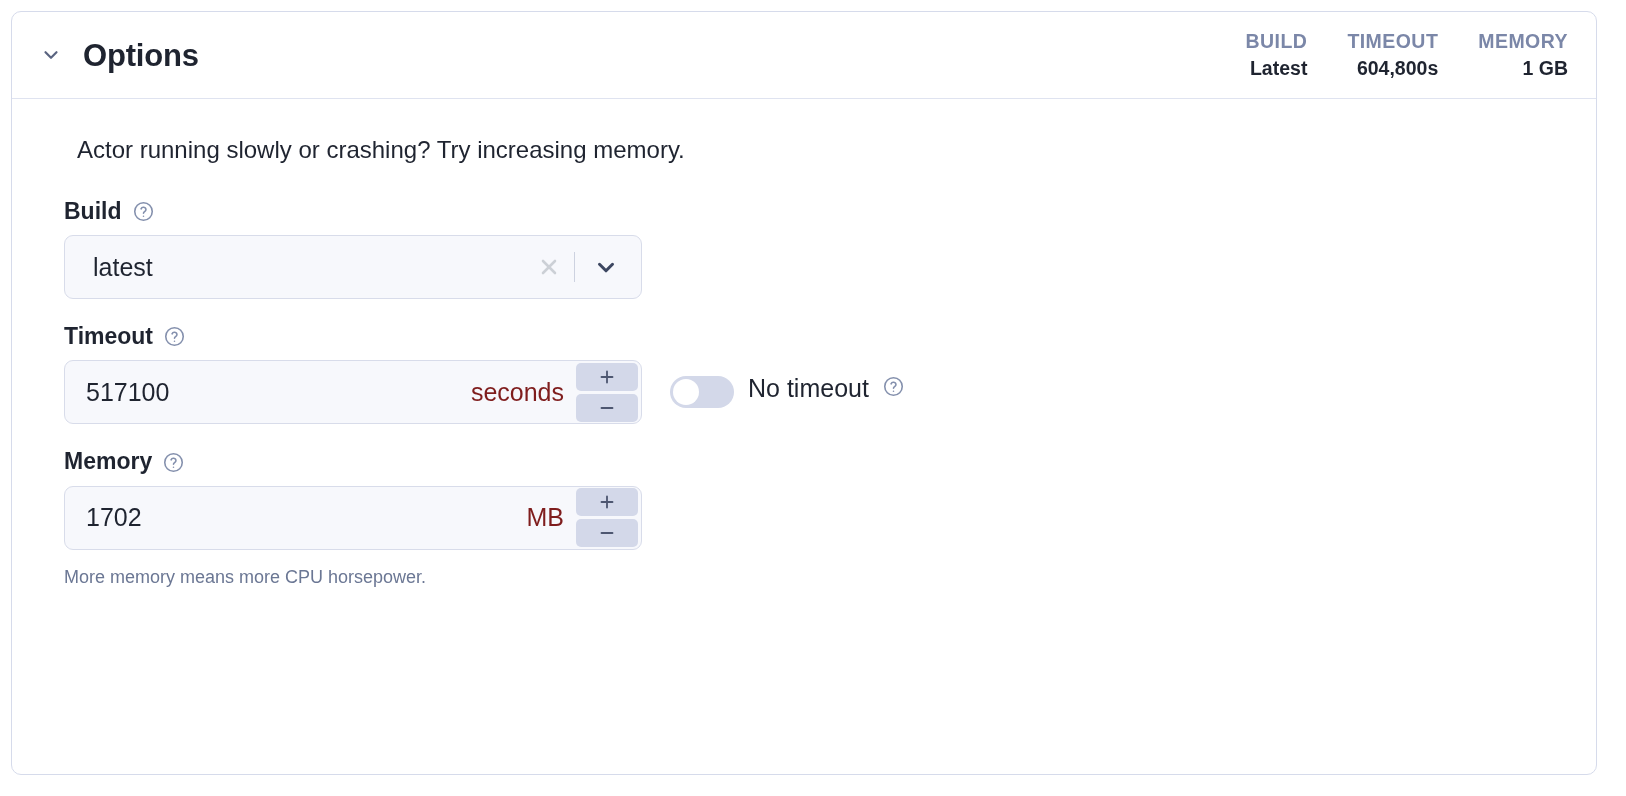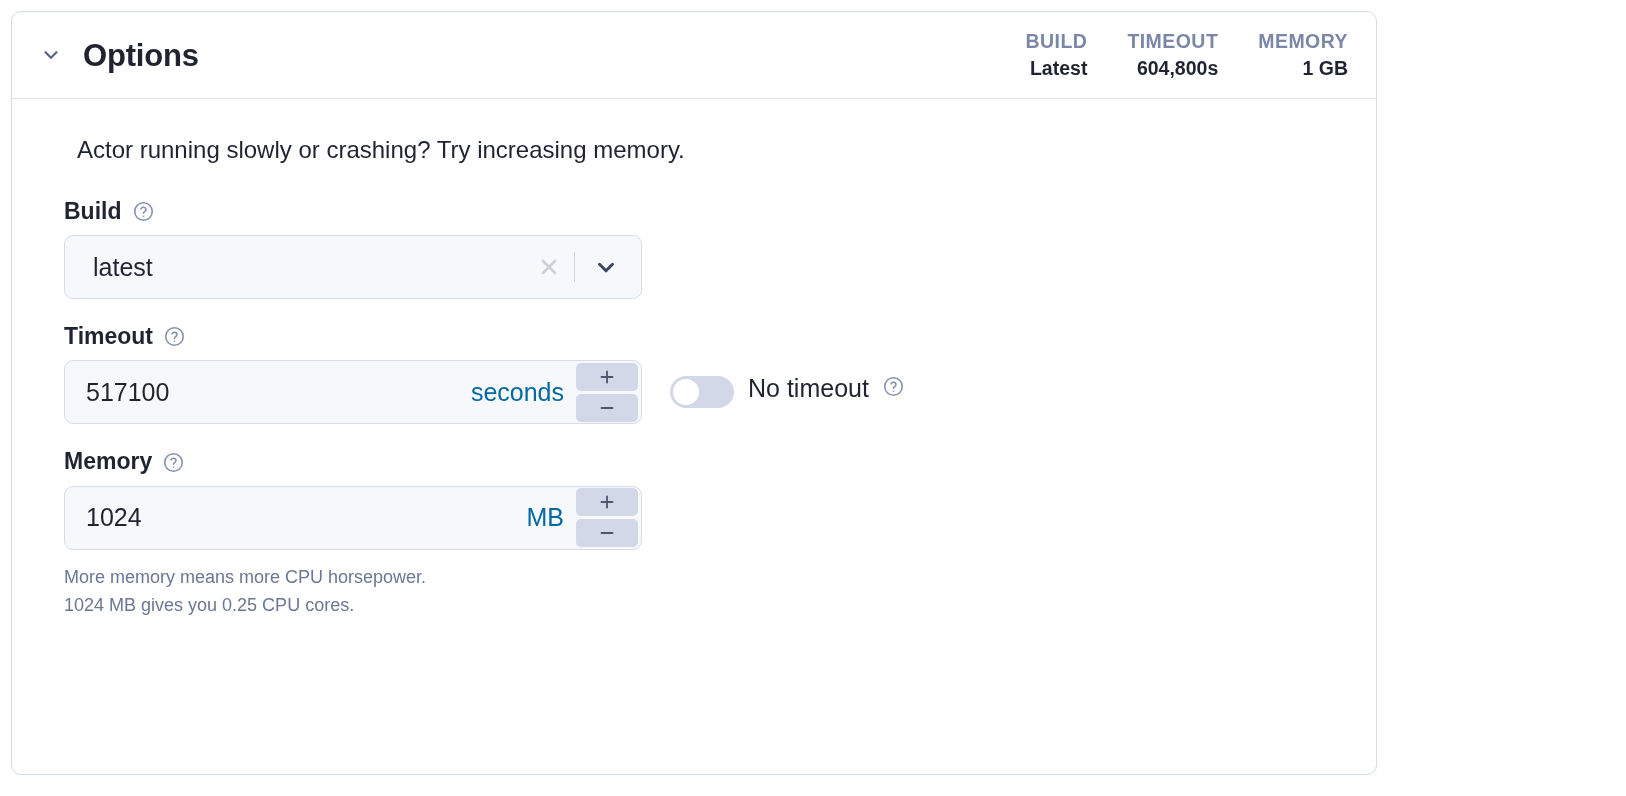--- a/index.html
+++ b/index.html
@@ -12,21 +12,21 @@
   }
   body {
     font-family: "Liberation Sans", sans-serif;
     -webkit-font-smoothing: antialiased;
   }
 
   .panel {
     position: absolute;
     left: 11px;
     top: 11px;
-    width: 1366px;
+    width: 1586px;
     height: 764px;
     box-sizing: border-box;
     background: #ffffff;
     border: 1px solid #d6dbeb;
     border-radius: 10px;
   }
 
   
   .panel-header {
     position: relative;
@@ -143,21 +143,21 @@
     flex: 1;
     line-height: 1;
     white-space: nowrap;
     overflow: hidden;
   }
   .select-value {
     padding-left: 28px;
   }
   .input-suffix {
     font-size: 25px;
-    color: #0369a1;
+    color: #7f1d1d;
     padding-right: 12px;
     line-height: 1;
     white-space: nowrap;
     margin-left: 34px;
   }
 
   
   .clear-icon {
     width: 30px;
     height: 30px;
@@ -364,38 +364,37 @@
         <span class="help-icon">
           <svg width="21" height="21" viewBox="0 0 24 24" fill="none" stroke="#8490ad" stroke-width="1.8">
             <circle cx="12" cy="12" r="10"></circle>
             <path d="M9.2 9a2.9 2.9 0 0 1 5.6 1c0 2-2.8 2.4-2.8 4" stroke-linecap="round"></path>
             <circle cx="12" cy="17.4" r="0.9" fill="#8490ad" stroke="none"></circle>
           </svg>
         </span>
       </div>
       <div class="control-row">
         <div class="input-shell">
-          <span class="input-value">1024</span>
+          <span class="input-value">1702</span>
           <span class="input-suffix">MB</span>
           <span class="stepper">
             <button class="stepper-btn">
               <svg width="22" height="22" viewBox="0 0 24 24" fill="none" stroke="#4d5670" stroke-width="2" stroke-linecap="round">
                 <line x1="12" y1="6" x2="12" y2="18"></line>
                 <line x1="6" y1="12" x2="18" y2="12"></line>
               </svg>
             </button>
             <button class="stepper-btn">
               <svg width="22" height="22" viewBox="0 0 24 24" fill="none" stroke="#4d5670" stroke-width="2" stroke-linecap="round">
                 <line x1="6" y1="12" x2="18" y2="12"></line>
               </svg>
             </button>
           </span>
         </div>
       </div>
 
       <div class="hint-text">
         <div>More memory means more CPU horsepower.</div>
-        <div>1024 MB gives you 0.25 CPU cores.</div>
       </div>
     </div>
 
   </div>
 </div>
 
 </body></html>

